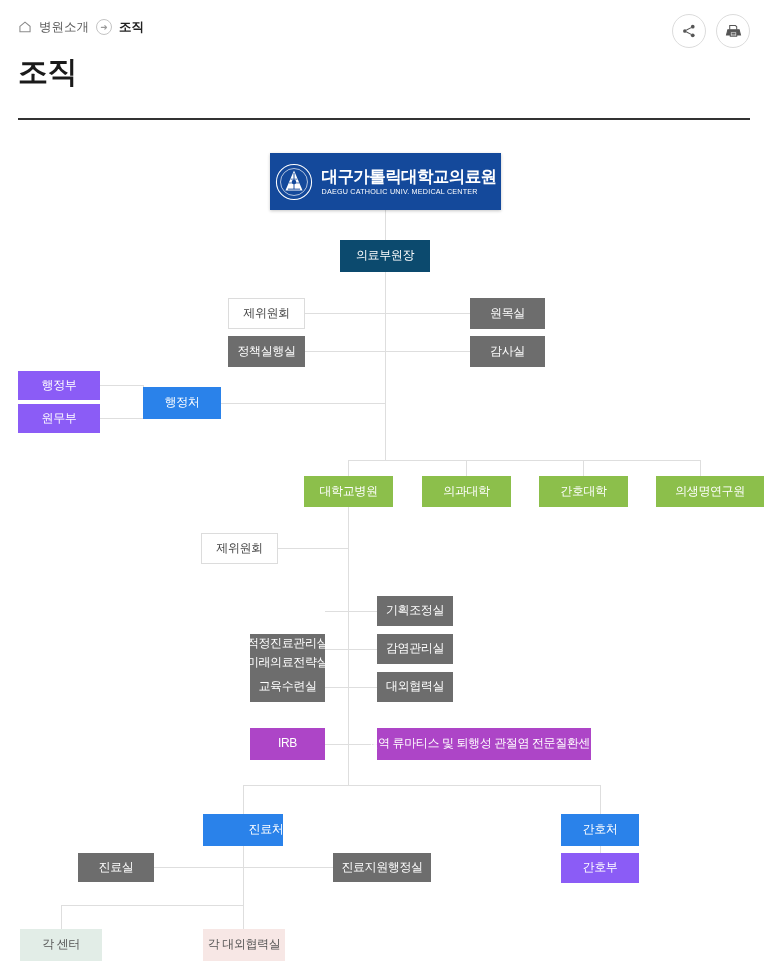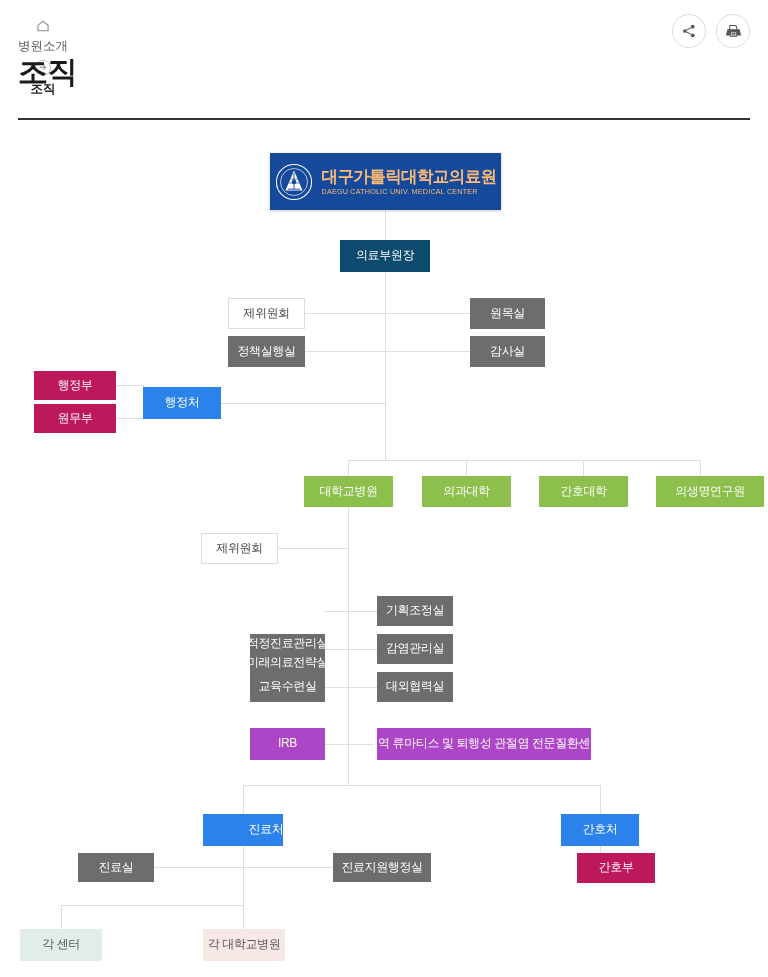--- a/index.html
+++ b/index.html
@@ -14,21 +14,20 @@
   }
 
   
   .page-head { position: relative; width: 768px; height: 122px; }
 
   .breadcrumb {
     position: absolute; left: 18px; top: 19px;
     display: flex; align-items: center; gap: 7px;
     font-size: 12.5px; color: #666;
     line-height: 1;
-    flex-direction: column;
   }
   .bc-home { display: inline-flex; width: 14px; height: 14px; align-items: center; justify-content: center; }
   .bc-home svg { display: block; }
   .bc-text { color: #5a5a5a; font-size: 12.5px; }
   .bc-arrow {
     width: 16px; height: 16px; border-radius: 50%;
     border: 1px solid #c4c4c4; color: #9a9a9a;
     display: inline-flex; align-items: center; justify-content: center;
     font-size: 9px; line-height: 1;
   }
@@ -74,34 +73,34 @@
     display: flex; align-items: center; justify-content: center;
     text-align: center;
     font-size: 12px;
     line-height: 1.1;
     letter-spacing: -0.4px;
     white-space: nowrap;
   }
 
   .n-logo {
     background: #14499b;
-    color: #fdba74;
+    color: #ffffff;
     box-shadow: 0 1px 3px rgba(0,0,0,0.22);
     gap: 9px;
     padding: 0 10px;
   }
   .logo-seal { width: 38px; height: 38px; flex: 0 0 38px; }
   .logo-txt { display: flex; flex-direction: column; align-items: flex-start; }
   .logo-kr { font-size: 16.5px; font-weight: bold; letter-spacing: -0.6px; }
   .logo-en { font-size: 7.2px; letter-spacing: 0.2px; margin-top: 2px; }
 
   .n-teal   { background: #0c4a6e; color: #fff; }
   .n-gray   { background: #6d6d6d; color: #fff; }
   .n-white  { background: #fff; color: #444; border: 1px solid #dcdcdc; }
-  .n-slate  { background: #be185d; color: #fff; margin-left: 16px; }
+  .n-slate  { background: #8b5cf6; color: #fff; }
   .n-blue   { background: #2a82ea; color: #fff; }
   .n-green  { background: #8cbf4b; color: #fff; }
   .n-purple { background: #ad45c7; color: #fff; }
   .n-mint   { background: #e2ede7; color: #555; }
   .n-pink   { background: #f7e7e5; color: #555; }
 </style>
 </head>
 <body>
 
 <div class="page-head">
@@ -238,15 +237,15 @@
   <div class="node n-purple" style="left:377px; top:606px; width:214px; height:32px;">권역 류마티스 및 퇴행성 관절염 전문질환센터</div>
 
   <div class="node n-blue" style="left:203px; top:692px; width:80px; height:32px;padding-left:46px;">진료처</div>
   <div class="node n-blue" style="left:561px; top:692px; width:78px; height:32px;">간호처</div>
 
   <div class="node n-gray" style="left:78px; top:731px; width:76px; height:29px;">진료실</div>
   <div class="node n-gray" style="left:333px; top:731px; width:98px; height:29px;">진료지원행정실</div>
   <div class="node n-slate" style="left:561px; top:731px; width:78px; height:30px;">간호부</div>
 
   <div class="node n-mint" style="left:20px; top:807px; width:82px; height:32px;">각 센터</div>
-  <div class="node n-pink" style="left:203px; top:807px; width:82px; height:32px;">각 대학교병원</div>
+  <div class="node n-pink" style="left:203px; top:807px; width:82px; height:32px;">각 대외협력실</div>
 
 </div>
 
 </body></html>

